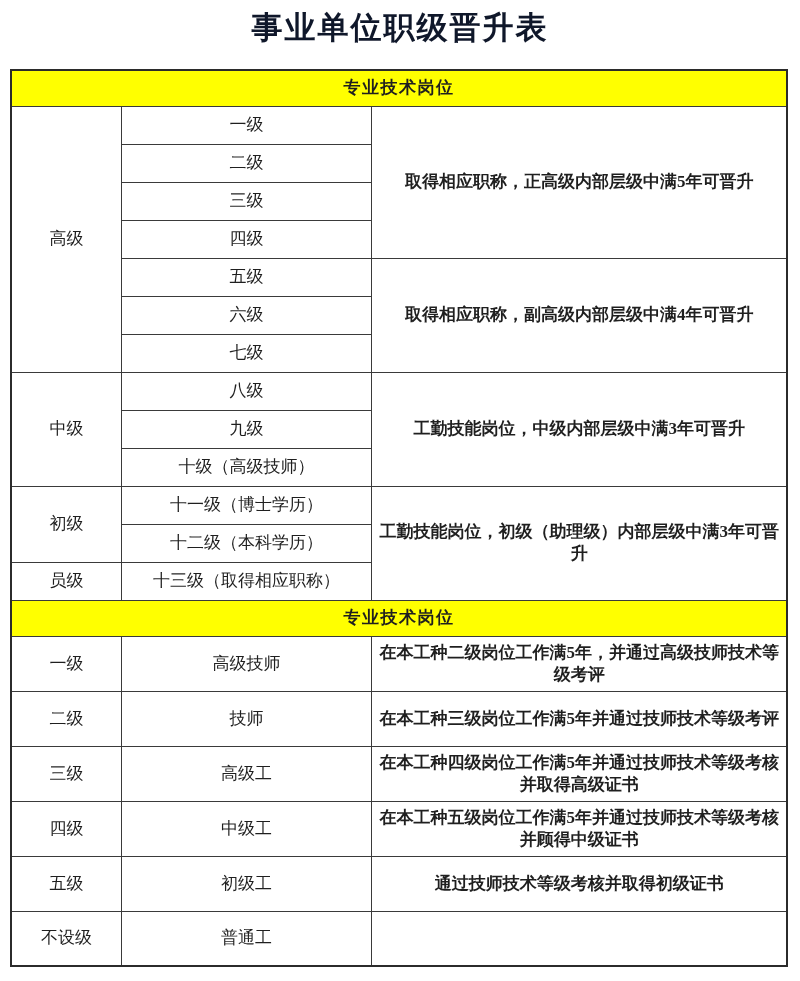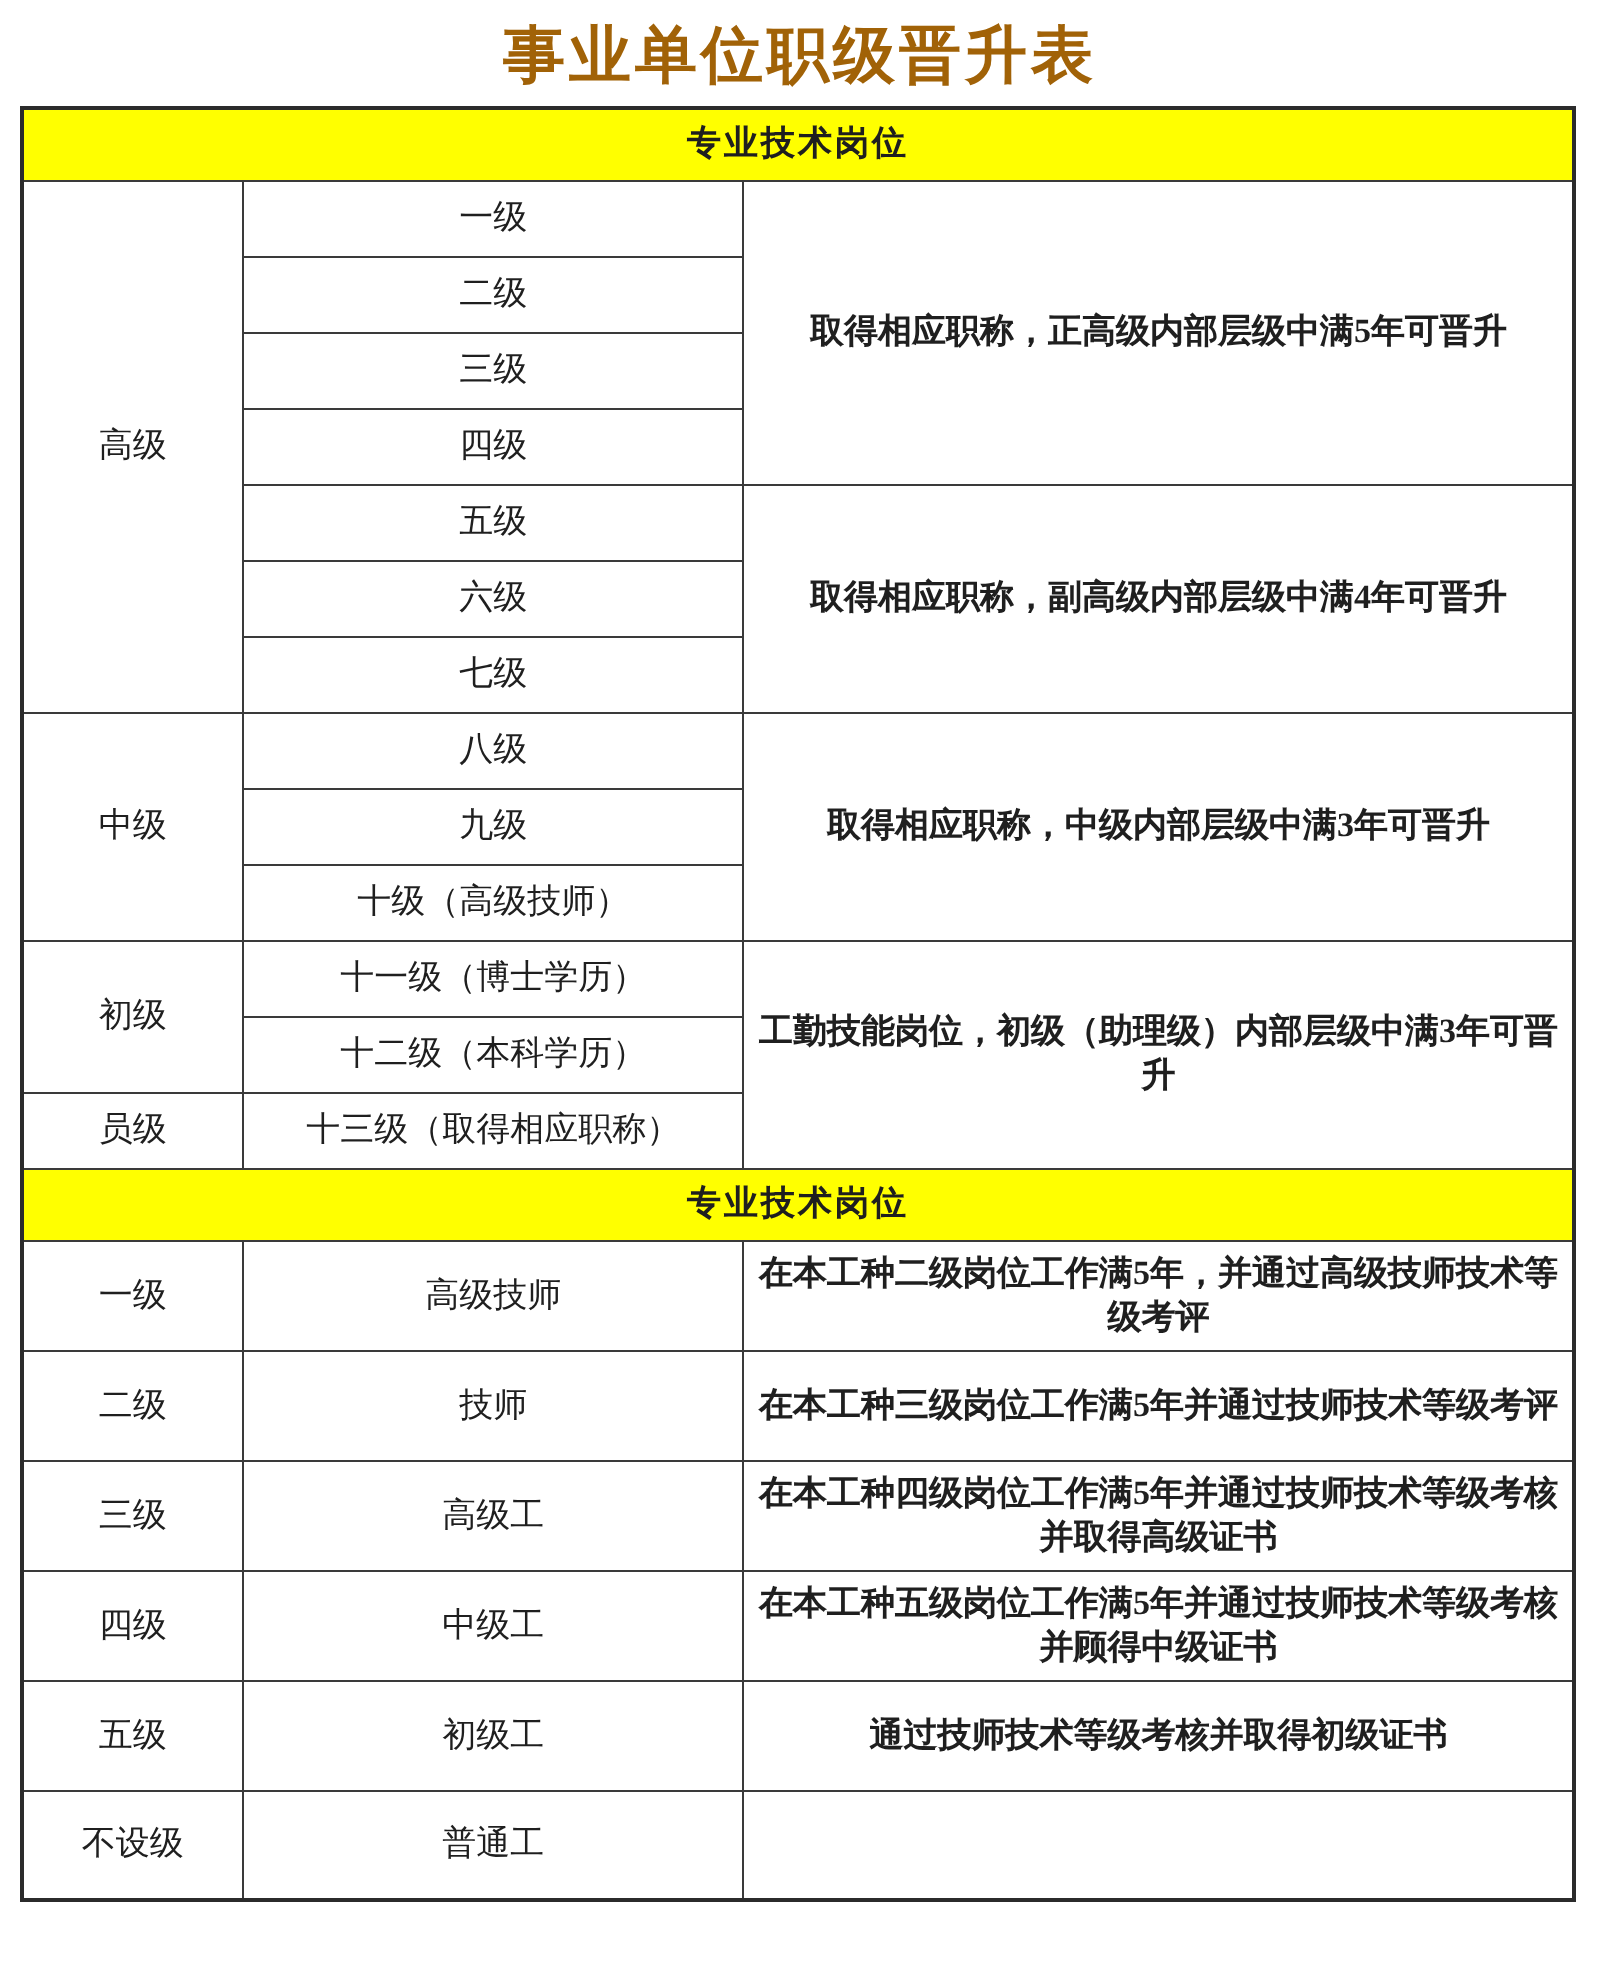--- a/index.html
+++ b/index.html
@@ -22,28 +22,29 @@
   }
   .doc-title {
     text-align: center;
     font-size: 31px;
     font-weight: bold;
     letter-spacing: 2px;
     line-height: 1;
     padding-top: 12px;
     padding-bottom: 10px;
     font-family: "Liberation Serif", "DejaVu Serif", serif;
-    color: #a16207;
+    color: #0f172a;
   }
   table.grid {
     border-collapse: collapse;
     table-layout: fixed;
     width: 778px;
     margin-left: 10px;
     border: 2px solid #2b2b2b;
+    margin-top: 16px;
   }
   table.grid td {
     border: 1px solid #3a3a3a;
     text-align: center;
     vertical-align: middle;
     font-size: 17px;
     line-height: 1.28;
     padding: 3px 6px;
     box-sizing: border-box;
     color: #1f1f1f;
@@ -120,21 +121,21 @@
       <tr class="row-u">
         <td class="lvl">六级</td>
       </tr>
       <tr class="row-u">
         <td class="lvl band-end">七级</td>
       </tr>
 
       <tr class="row-u">
         <td class="grp band-end" rowspan="3">中级</td>
         <td class="lvl">八级</td>
-        <td class="cond band-end" rowspan="3">取得相应职称，中级内部层级中满3年可晋升</td>
+        <td class="cond band-end" rowspan="3">工勤技能岗位，中级内部层级中满3年可晋升</td>
       </tr>
       <tr class="row-u">
         <td class="lvl">九级</td>
       </tr>
       <tr class="row-u">
         <td class="lvl band-end">十级（高级技师）</td>
       </tr>
 
       <tr class="row-u">
         <td class="grp" rowspan="2">初级</td>

